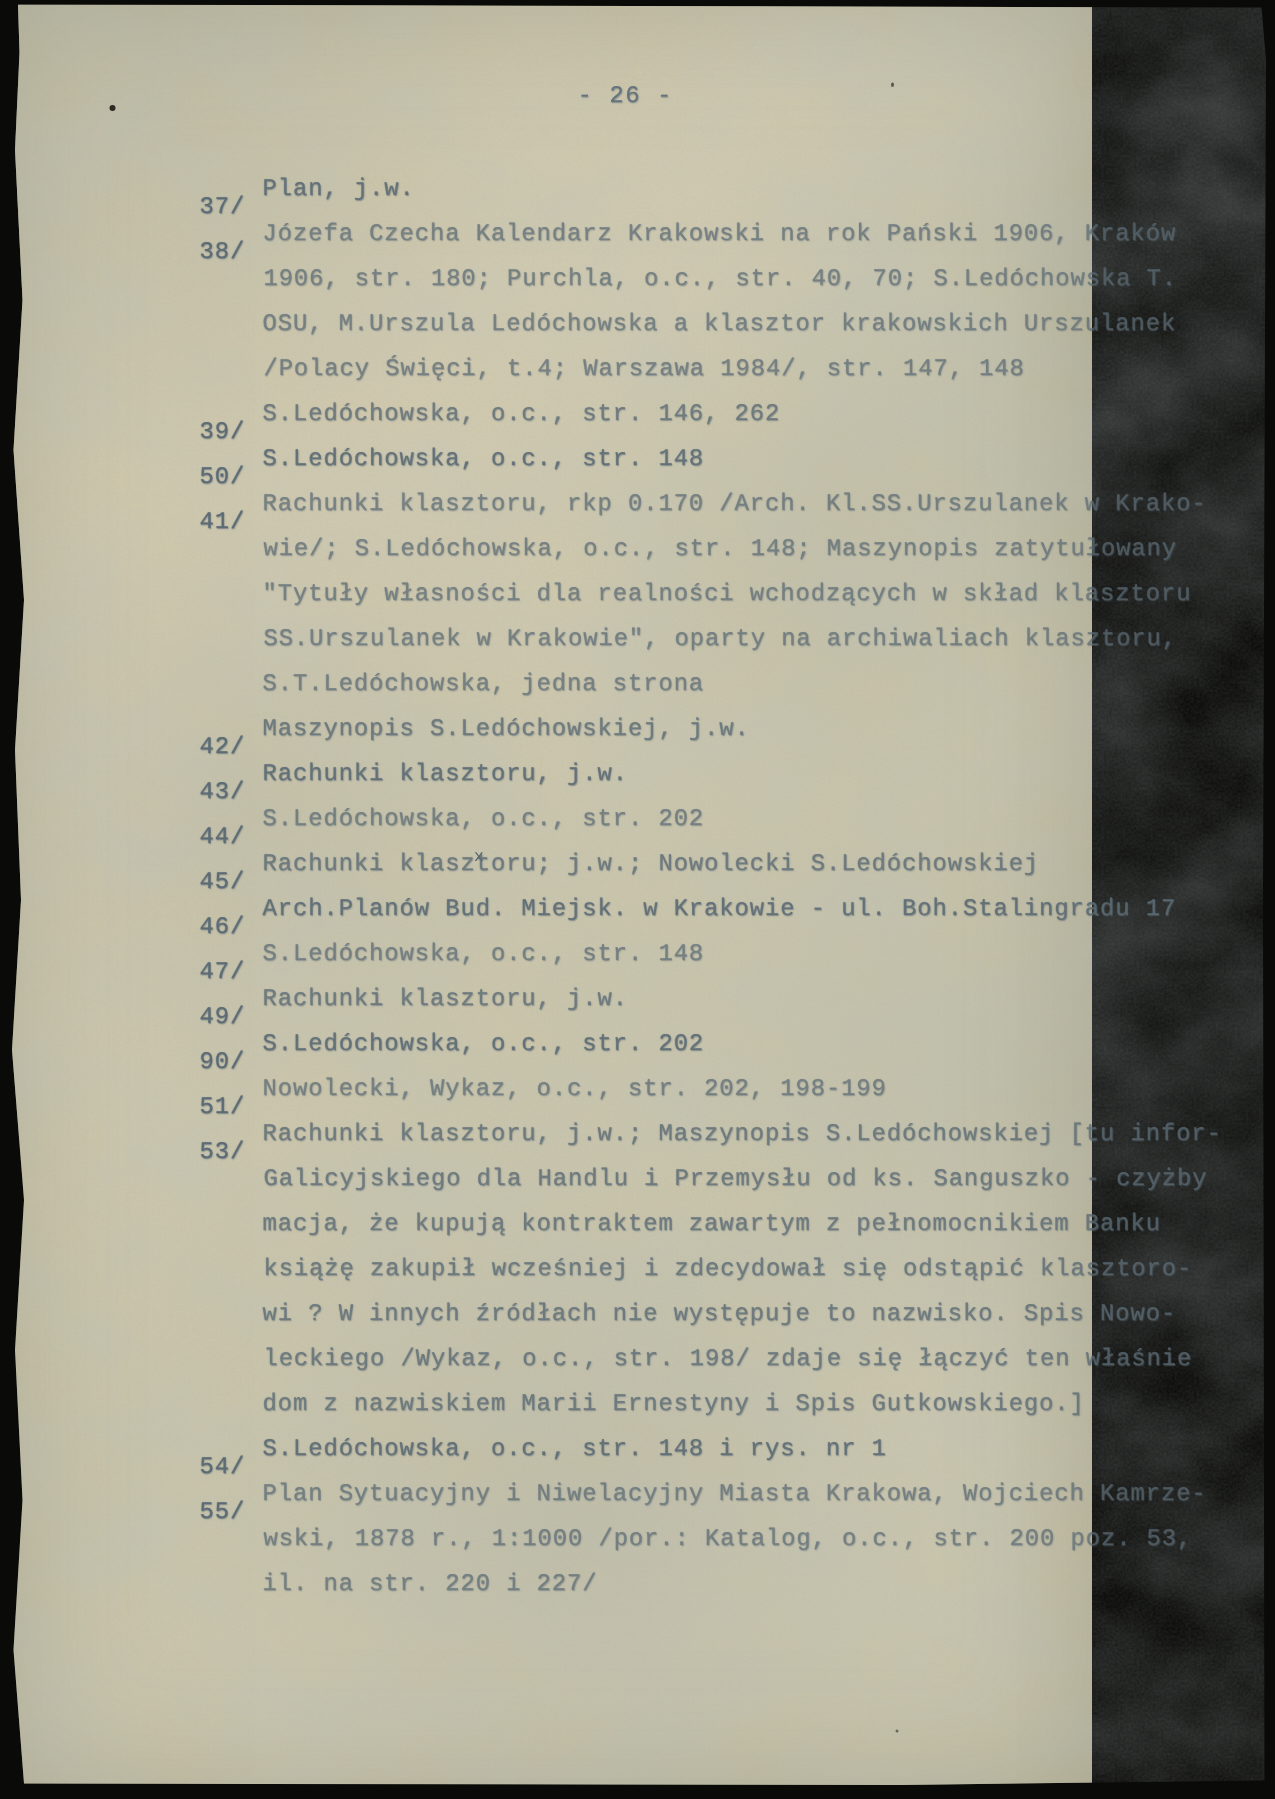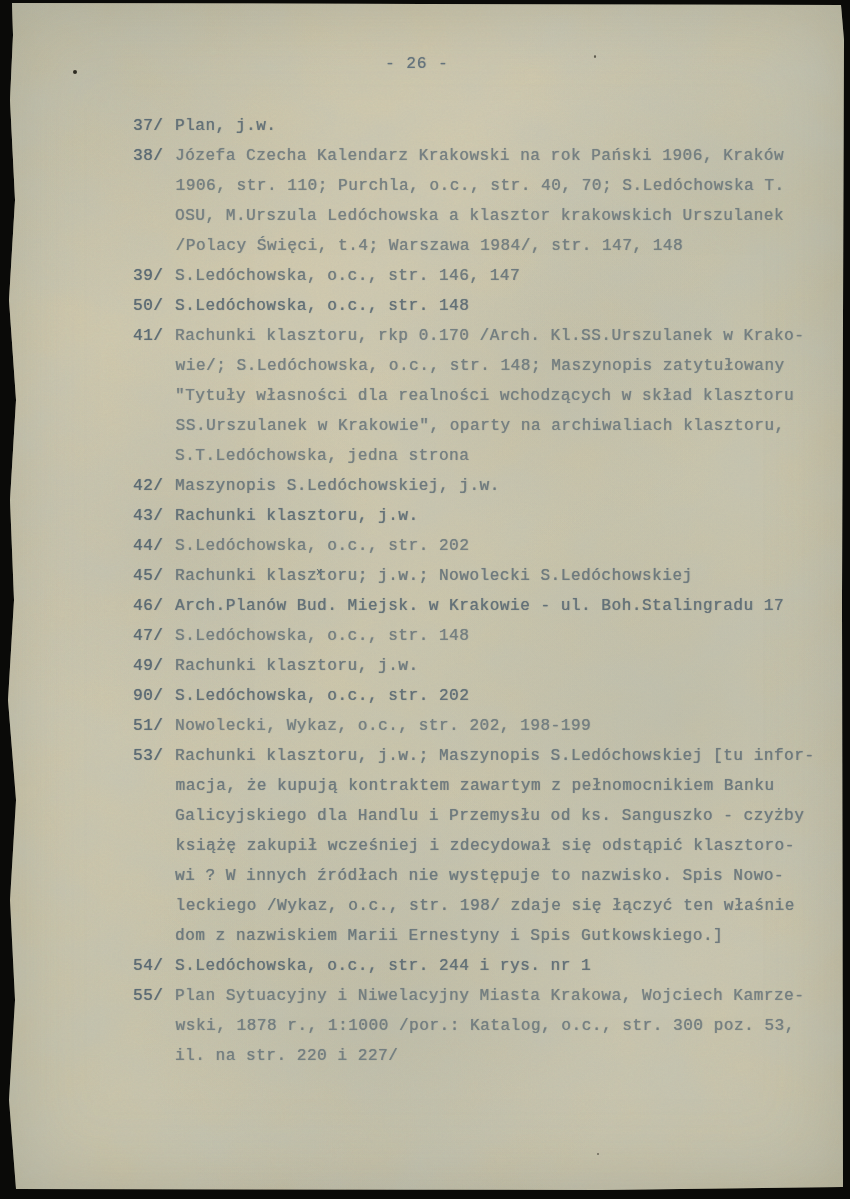--- a/index.html
+++ b/index.html
@@ -4,21 +4,21 @@
 <style>
   html,body{margin:0;padding:0;}
   body{
     width:850px;height:1199px;
     background:#0a0a08;
     overflow:hidden;
     position:relative;
     font-family:"Liberation Mono","DejaVu Sans Mono",monospace;
   }
   .paper{
-    position:absolute;left:0;top:0;width:850px;height:1199px;
+    position:absolute;left:0;top:0;width:728px;height:1199px;
     background:
       radial-gradient(ellipse at 30% 20%, rgba(210,200,168,0.5), rgba(0,0,0,0) 60%),
       radial-gradient(ellipse at 70% 75%, rgba(199,195,170,0.45), rgba(0,0,0,0) 55%),
       linear-gradient(135deg,#cfc8ab 0%, #d3ccb1 30%, #cbc5a9 55%, #d0c9ae 80%, #c8c2a6 100%);
     clip-path:polygon(
       12px 3px, 841px 5px, 844px 40px, 842px 600px, 843px 1187px,
       600px 1190px, 16px 1189px, 9px 1100px, 15px 1000px, 10px 900px,
       16px 800px, 8px 700px, 14px 600px, 10px 500px, 16px 400px,
       9px 300px, 15px 200px, 10px 100px, 13px 35px);
     box-shadow:inset 0 0 90px rgba(110,110,90,0.35);
@@ -44,21 +44,21 @@
     text-shadow:0.4px 0.4px 0.9px rgba(92,107,116,0.75), -0.3px 0 0.6px rgba(92,107,116,0.4);
   }
   .page-header{
     position:absolute;left:385px;top:55px;
     color:#64737c;
     font-size:16px;letter-spacing:1px;
     filter:blur(0.3px);
     text-shadow:0.4px 0.4px 1px rgba(92,107,116,0.7);
   }
   .footnote{position:relative;padding-left:42px;}
-  .fn-number{position:absolute;left:0;top:0;line-height:30px;}
+  .fn-number{position:absolute;left:0;top:12px;line-height:30px;}
   .fn-line{line-height:30px;white-space:pre;}
   
   .footnote:nth-child(3n) .fn-line{opacity:0.82;}
   .footnote:nth-child(3n+1) .fn-line{opacity:0.92;}
   .footnote:nth-child(3n+2) .fn-line{opacity:0.76;}
   .fn-line:nth-child(even){transform:translateX(0.6px);}
   .speck{position:absolute;background:#2d2b22;border-radius:50%;}
   .speck.s1{left:73px;top:70px;width:4px;height:4px;}
   .speck.s2{left:594px;top:55px;width:2px;height:3px;opacity:0.7;}
   .speck.s3{left:597px;top:1153px;width:2px;height:2px;opacity:0.6;}
@@ -102,30 +102,30 @@
     <span class="fn-number">37/</span>
     <div class="fn-lines">
           <div class="fn-line">Plan, j.w.</div>
         </div>
   </div>
 
   <div class="footnote">
     <span class="fn-number">38/</span>
     <div class="fn-lines">
           <div class="fn-line">Józefa Czecha Kalendarz Krakowski na rok Pański 1906, Kraków</div>
-          <div class="fn-line">1906, str. 110; Purchla, o.c., str. 40, 70; S.Ledóchowska T.</div>
+          <div class="fn-line">1906, str. 180; Purchla, o.c., str. 40, 70; S.Ledóchowska T.</div>
           <div class="fn-line">OSU, M.Urszula Ledóchowska a klasztor krakowskich Urszulanek</div>
           <div class="fn-line">/Polacy Święci, t.4; Warszawa 1984/, str. 147, 148</div>
         </div>
   </div>
 
   <div class="footnote">
     <span class="fn-number">39/</span>
     <div class="fn-lines">
-          <div class="fn-line">S.Ledóchowska, o.c., str. 146, 147</div>
+          <div class="fn-line">S.Ledóchowska, o.c., str. 146, 262</div>
         </div>
   </div>
 
   <div class="footnote">
     <span class="fn-number">50/</span>
     <div class="fn-lines">
           <div class="fn-line">S.Ledóchowska, o.c., str. 148</div>
         </div>
   </div>
 
@@ -202,38 +202,38 @@
     <div class="fn-lines">
           <div class="fn-line">Nowolecki, Wykaz, o.c., str. 202, 198-199</div>
         </div>
   </div>
 
 
   <div class="footnote">
     <span class="fn-number">53/</span>
     <div class="fn-lines">
           <div class="fn-line">Rachunki klasztoru, j.w.; Maszynopis S.Ledóchowskiej [tu infor-</div>
+          <div class="fn-line">Galicyjskiego dla Handlu i Przemysłu od ks. Sanguszko - czyżby</div>
           <div class="fn-line">macja, że kupują kontraktem zawartym z pełnomocnikiem Banku</div>
-          <div class="fn-line">Galicyjskiego dla Handlu i Przemysłu od ks. Sanguszko - czyżby</div>
           <div class="fn-line">książę zakupił wcześniej i zdecydował się odstąpić klasztoro-</div>
           <div class="fn-line">wi ? W innych źródłach nie występuje to nazwisko. Spis Nowo-</div>
           <div class="fn-line">leckiego /Wykaz, o.c., str. 198/ zdaje się łączyć ten właśnie</div>
           <div class="fn-line">dom z nazwiskiem Marii Ernestyny i Spis Gutkowskiego.]</div>
         </div>
   </div>
 
   <div class="footnote">
     <span class="fn-number">54/</span>
     <div class="fn-lines">
-          <div class="fn-line">S.Ledóchowska, o.c., str. 244 i rys. nr 1</div>
+          <div class="fn-line">S.Ledóchowska, o.c., str. 148 i rys. nr 1</div>
         </div>
   </div>
 
   <div class="footnote">
     <span class="fn-number">55/</span>
     <div class="fn-lines">
           <div class="fn-line">Plan Sytuacyjny i Niwelacyjny Miasta Krakowa, Wojciech Kamrze-</div>
-          <div class="fn-line">wski, 1878 r., 1:1000 /por.: Katalog, o.c., str. 300 poz. 53,</div>
+          <div class="fn-line">wski, 1878 r., 1:1000 /por.: Katalog, o.c., str. 200 poz. 53,</div>
           <div class="fn-line">il. na str. 220 i 227/</div>
         </div>
   </div>
 </div>
 </div>
 
 </body></html>

